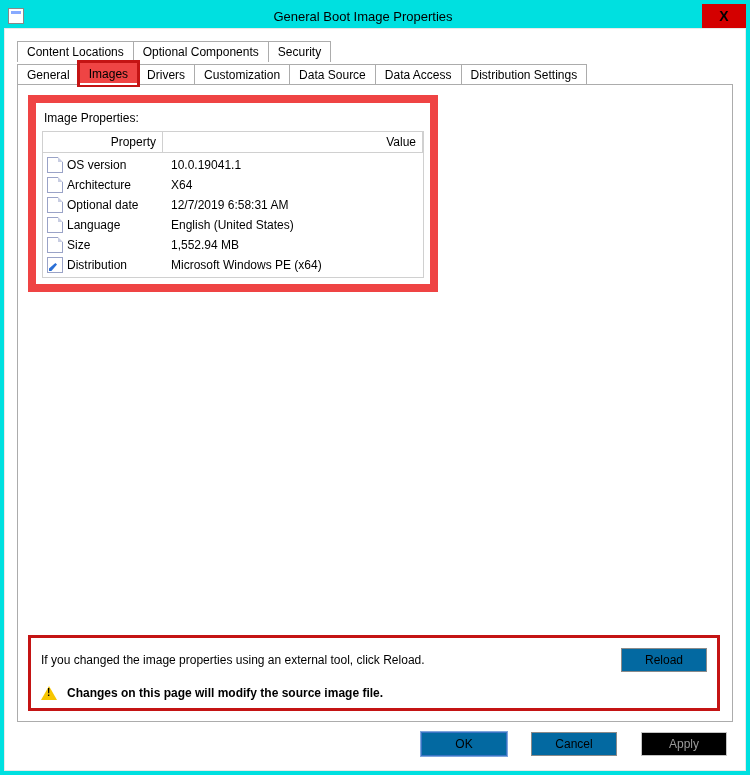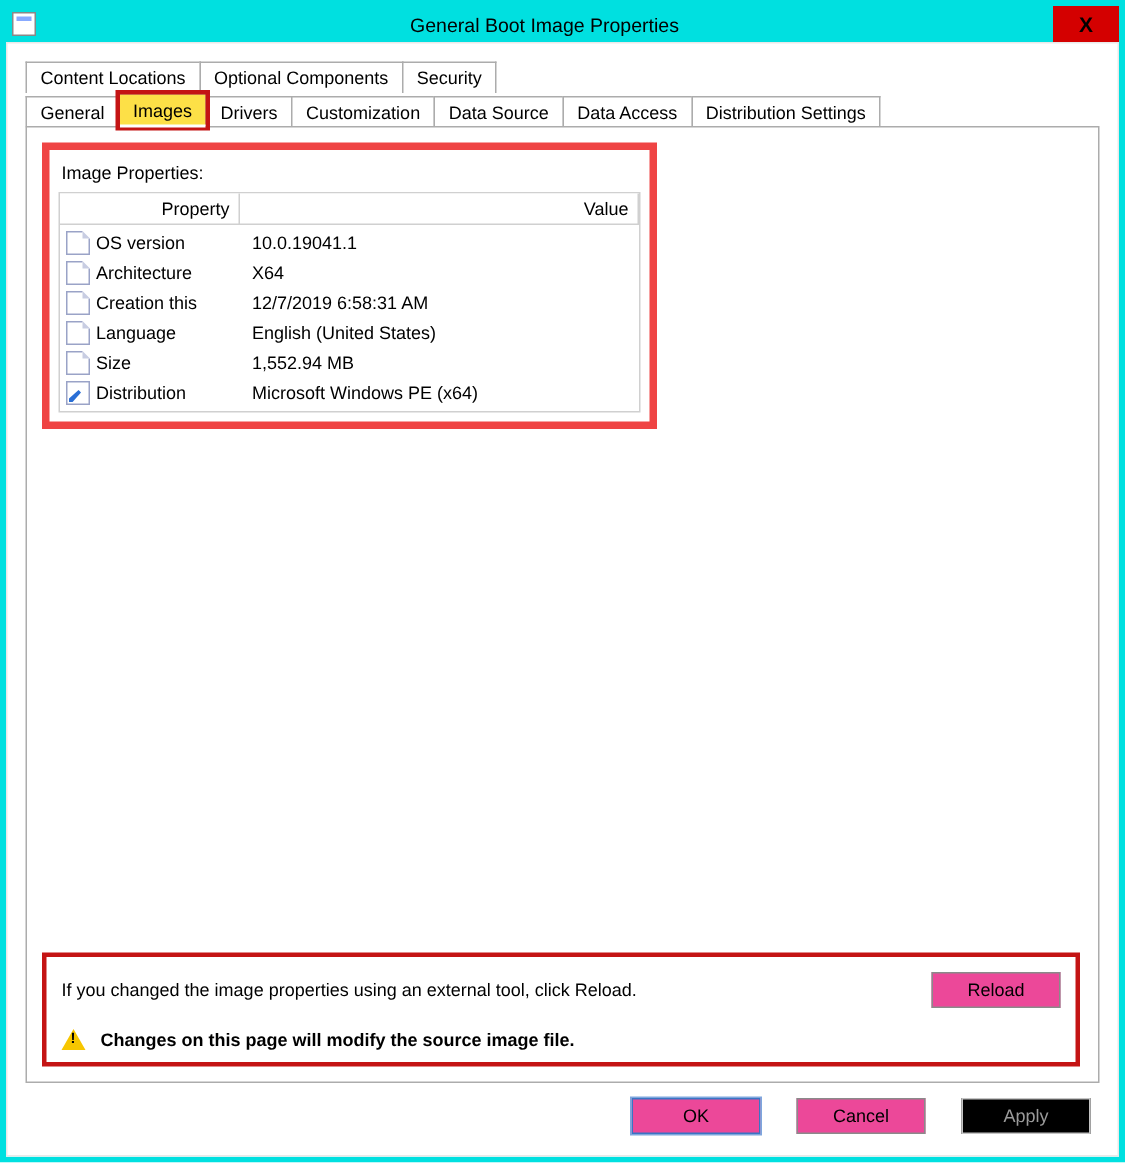--- a/index.html
+++ b/index.html
@@ -81,21 +81,21 @@
     border-bottom: none;
     background: #fff;
     padding: 3px 9px 3px 9px;
     font-size: 12px;
     cursor: pointer;
     position: relative;
     margin-right: -1px;
     white-space: nowrap;
   }
   .tab.active {
-    background: #fde047;
+    background: #ef4444;
     z-index: 2;
     padding-top: 4px;
   }
   .tab.active::after {
     content: "";
     position: absolute;
     left: 0; right: 0; bottom: -1px;
     height: 2px;
     background: #fff;
   }
@@ -111,21 +111,21 @@
     border: 1px solid #acacac;
     background: #fff;
     flex: 1;
     display: flex;
     flex-direction: column;
     padding: 10px 12px 10px 10px;
     position: relative;
     margin-top: -1px;
   }
   .section-highlight-top {
-    border: 5px solid #ef4444;
+    border: 8px solid #ef4444;
     padding: 6px 6px 6px 6px;
     width: 410px;
   }
   .section-title {
     margin: 2px 0 6px 2px;
   }
   .prop-table {
     border: 1px solid #d0d0d0;
     width: 100%;
   }
@@ -193,21 +193,21 @@
   .reload-row {
     display: flex;
     align-items: center;
     gap: 12px;
   }
   .reload-row .msg { flex: 1; }
   .btn {
     min-width: 86px;
     height: 24px;
     border: 1px solid #8a8a8a;
-    background: #ec4899;
+    background: #0369a1;
     font-size: 12px;
     cursor: pointer;
     padding: 0 12px;
   }
   .btn.default { border: 1px solid #3a74c4; outline: 1px solid #7ea6dd; }
   .btn.disabled { color: #9a9a9a; border-color: #c4c4c4; background: #000000; cursor: default; }
   .warn-row {
     display: flex;
     align-items: center;
     gap: 10px;
@@ -283,21 +283,21 @@
               <span class="cell-prop">OS version</span>
               <span class="cell-val">10.0.19041.1</span>
             </div>
             <div class="prop-row">
               <span class="row-icon page"></span>
               <span class="cell-prop">Architecture</span>
               <span class="cell-val">X64</span>
             </div>
             <div class="prop-row">
               <span class="row-icon page"></span>
-              <span class="cell-prop">Creation this</span>
+              <span class="cell-prop">Optional date</span>
               <span class="cell-val">12/7/2019 6:58:31 AM</span>
             </div>
             <div class="prop-row">
               <span class="row-icon page"></span>
               <span class="cell-prop">Language</span>
               <span class="cell-val">English (United States)</span>
             </div>
             <div class="prop-row">
               <span class="row-icon page"></span>
               <span class="cell-prop">Size</span>

